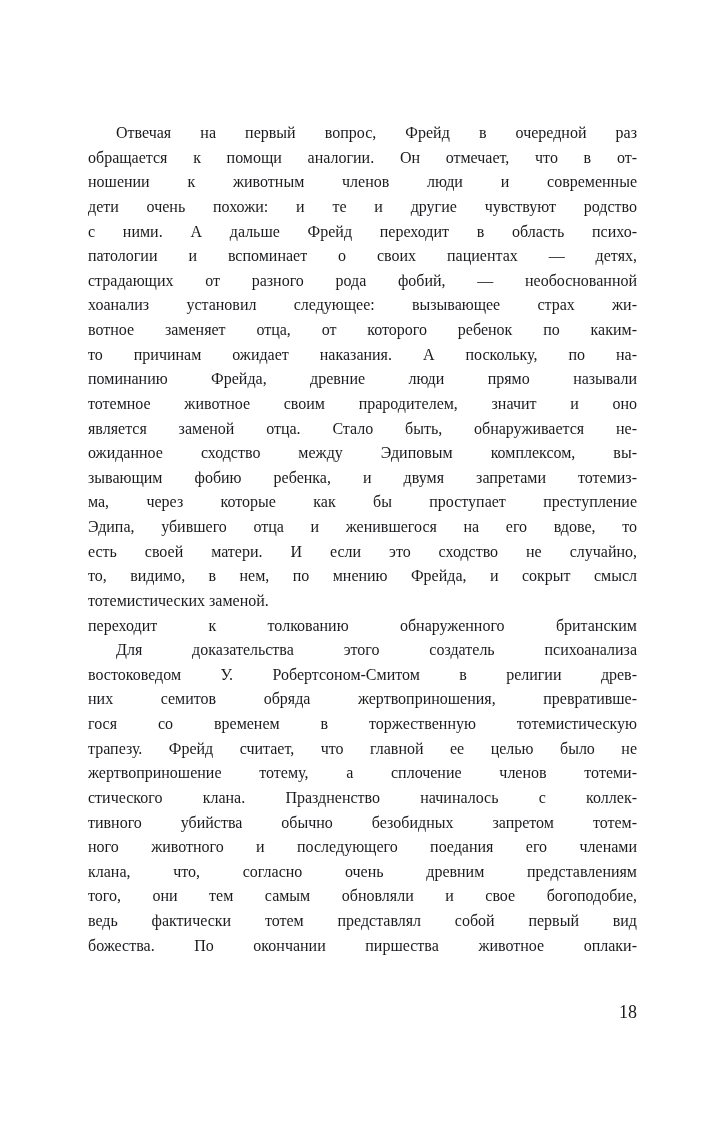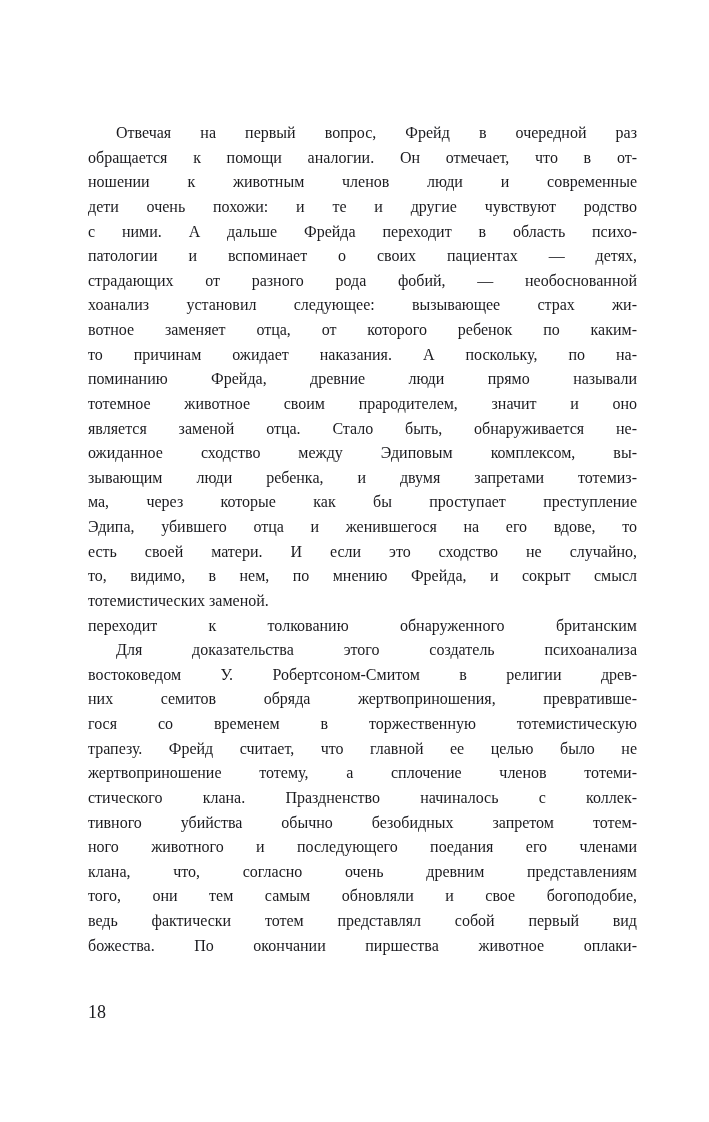--- a/index.html
+++ b/index.html
@@ -39,47 +39,47 @@
     text-indent: 28px;
   }
   .line.flush-last {
     text-align-last: left;
   }
   .page-number {
     position: absolute;
     left: 88px;
     top: 1001px;
     width: 549px;
-    text-align: left;
+    text-align: right;
     font-size: 18px;
     line-height: 22px;
     color: #1b1b1f;
   }
 </style>
 </head>
 <body>
 
 <div class="page">
   <div class="text-block" id="text-block">
       <div class="paragraph">
         <div class="line indent">Отвечая на первый вопрос, Фрейд в очередной раз</div>
         <div class="line">обращается к помощи аналогии. Он отмечает, что в от-</div>
         <div class="line">ношении к животным членов люди и современные</div>
         <div class="line">дети очень похожи: и те и другие чувствуют родство</div>
-        <div class="line">с ними. А дальше Фрейда переходит в область психо-</div>
+        <div class="line">с ними. А дальше Фрейд переходит в область психо-</div>
         <div class="line">патологии и вспоминает о своих пациентах — детях,</div>
         <div class="line">страдающих от разного рода фобий, — необоснованной</div>
         <div class="line">хоанализ установил следующее: вызывающее страх жи-</div>
         <div class="line">вотное заменяет отца, от которого ребенок по каким-</div>
         <div class="line">то причинам ожидает наказания. А поскольку, по на-</div>
         <div class="line">поминанию Фрейда, древние люди прямо называли</div>
         <div class="line">тотемное животное своим прародителем, значит и оно</div>
         <div class="line">является заменой отца. Стало быть, обнаруживается не-</div>
         <div class="line">ожиданное сходство между Эдиповым комплексом, вы-</div>
-        <div class="line">зывающим люди ребенка, и двумя запретами тотемиз-</div>
+        <div class="line">зывающим фобию ребенка, и двумя запретами тотемиз-</div>
         <div class="line">ма, через которые как бы проступает преступление</div>
         <div class="line">Эдипа, убившего отца и женившегося на его вдове, то</div>
         <div class="line">есть своей матери. И если это сходство не случайно,</div>
         <div class="line">то, видимо, в нем, по мнению Фрейда, и сокрыт смысл</div>
         <div class="line flush-last">тотемистических заменой.</div>
       </div>
       <div class="paragraph">
         <div class="line">переходит к толкованию обнаруженного британским</div>
         <div class="line indent">Для доказательства этого создатель психоанализа</div>
         <div class="line">востоковедом У. Робертсоном-Смитом в религии древ-</div>

